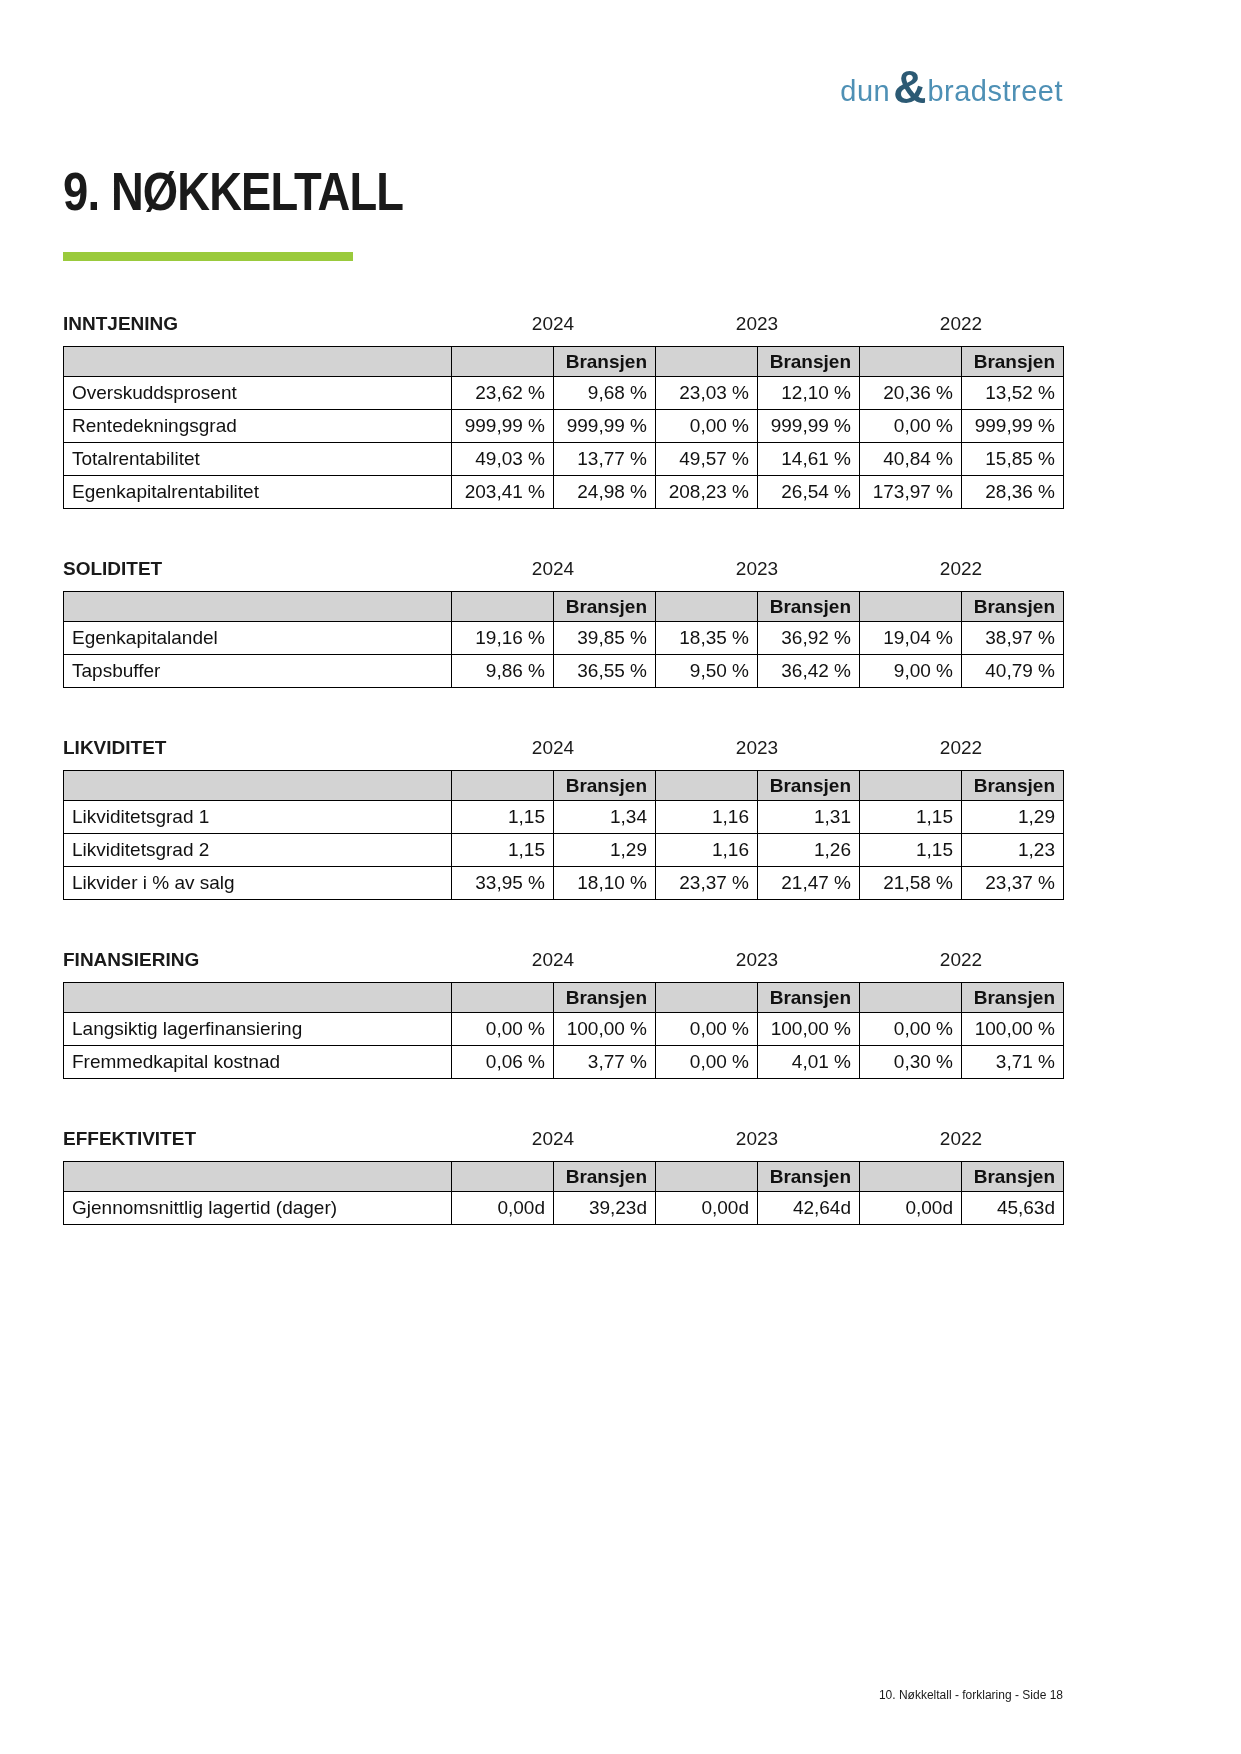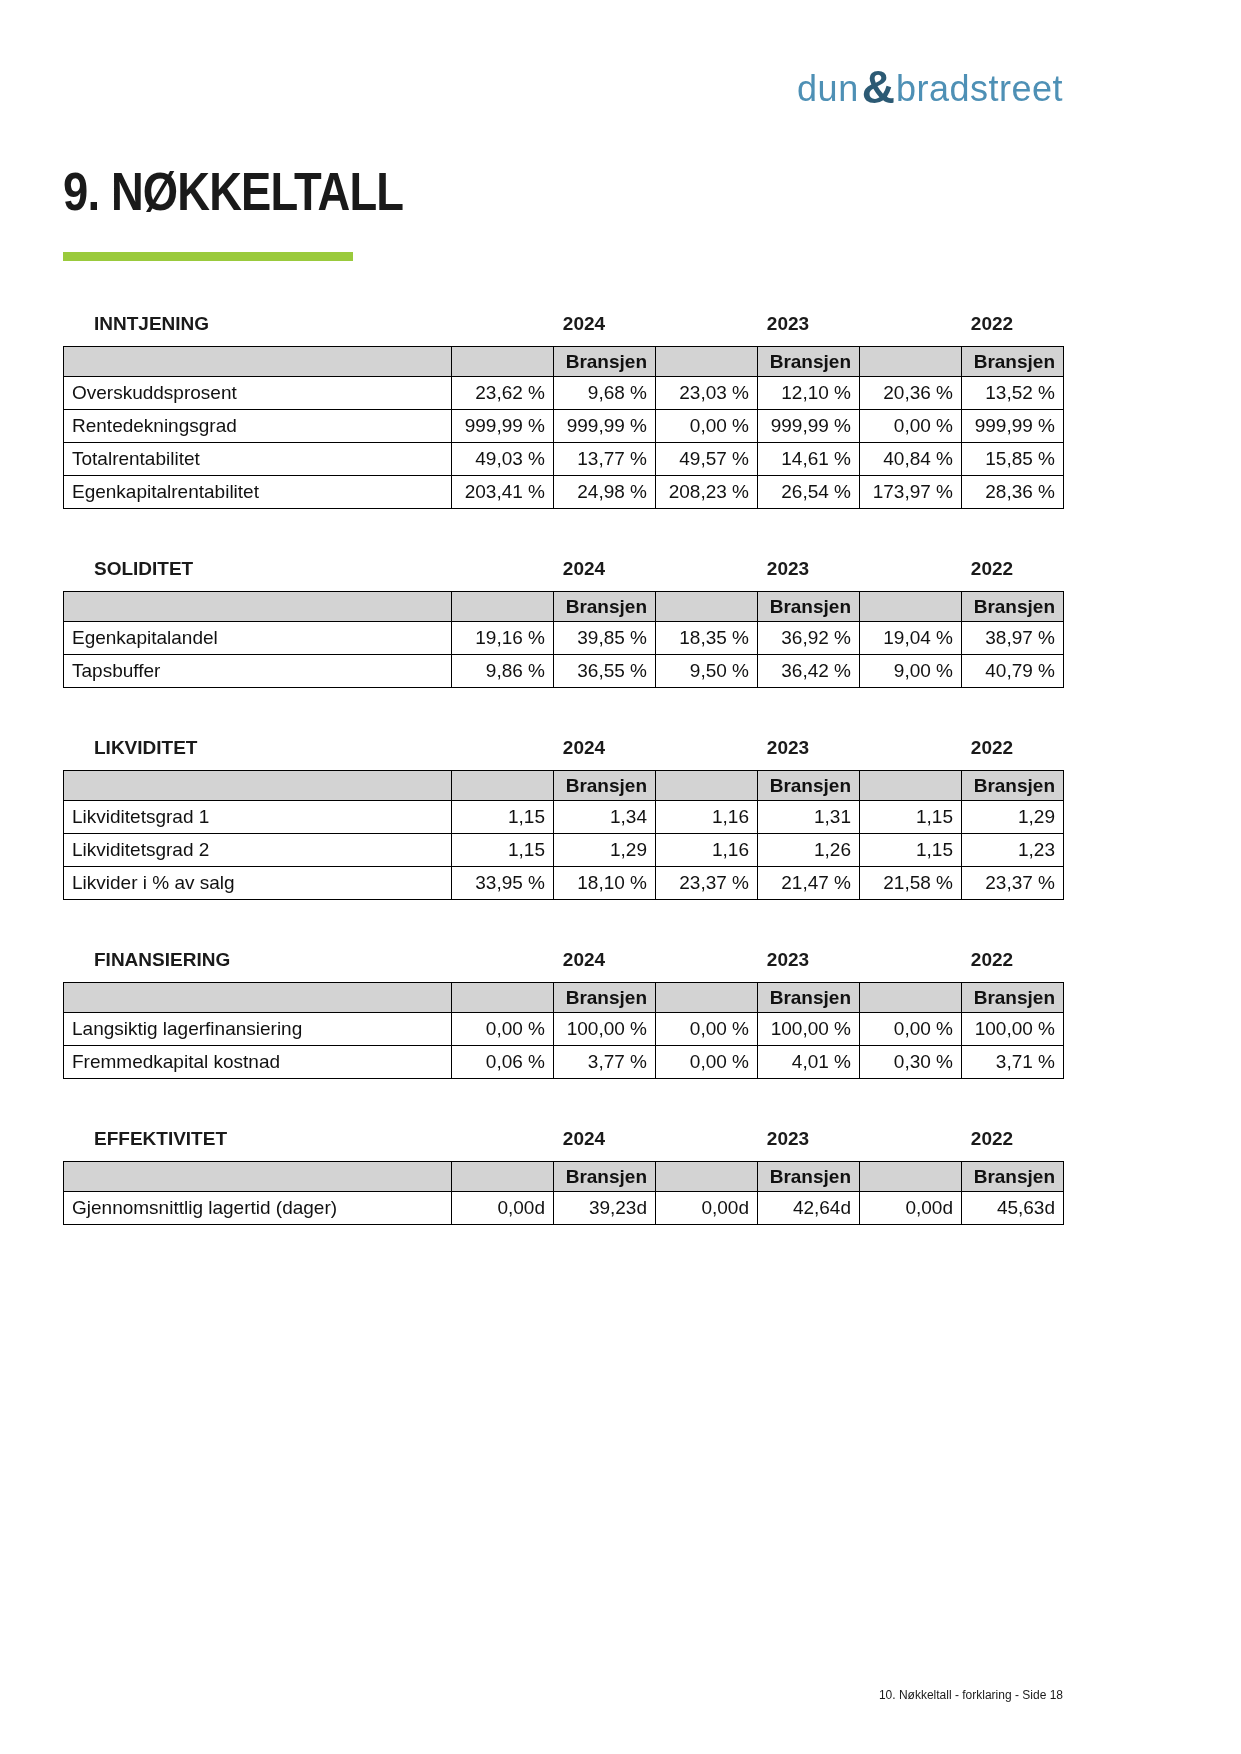--- a/index.html
+++ b/index.html
@@ -30,21 +30,21 @@
     padding-top:62px;
     text-align:right;
     white-space:nowrap;
   }
   .logo{
     display:inline-flex;
     align-items:baseline;
     line-height:1;
   }
   .logo .word{
-    font-size:36px;
+    font-size:29px;
     font-weight:400;
     letter-spacing:0.5px;
     color:var(--logo-blue);
   }
   .logo .amp{
     font-size:46px;
     font-weight:600;
     color:var(--logo-amp-dark);
     margin:0 1px 0 3px;
     position:relative;
@@ -68,38 +68,37 @@
     height:9px;
     background:var(--accent-green);
   }
   
   section.kpi-section{margin-top:49px;}
   section.kpi-section:first-of-type{margin-top:52px;}
   .section-header{
     display:flex;
     align-items:baseline;
     height:24px;
-    margin-left:31px;
   }
   .section-title{
     margin:0;
     flex:0 0 388px;
     font-size:19px;
     font-weight:700;
     color:#1a1a1a;
   }
   .year-labels{
     display:flex;
     flex:1 1 auto;
   }
   .year{
     flex:0 0 204px;
     text-align:center;
     font-size:19px;
-    font-weight:700;
+    font-weight:400;
     color:#1a1a1a;
   }
   table.kpi-table{
     margin-top:9px;
     width:1000px;
     border-collapse:collapse;
     table-layout:fixed;
   }
   table.kpi-table th,
   table.kpi-table td{

